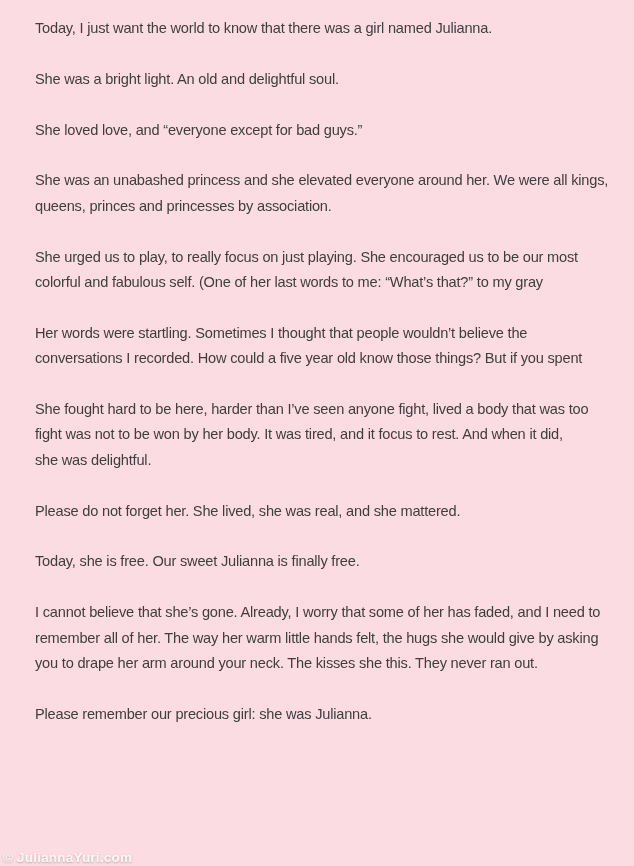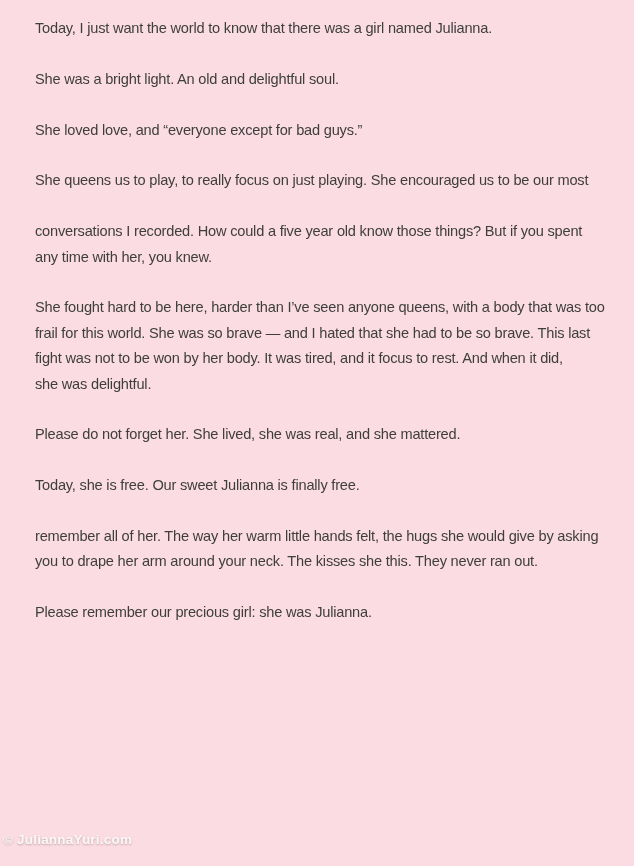--- a/index.html
+++ b/index.html
@@ -26,21 +26,21 @@
   .line {
     font-size: 14.6px;
     letter-spacing: -0.2px;
     line-height: 25.4px;
     color: #3e3e3e;
     white-space: nowrap;
   }
   .watermark {
     position: absolute;
     left: 3px;
-    bottom: 19px;
+    bottom: 1px;
     font-size: 13.5px;
     font-weight: bold;
     letter-spacing: 0.2px;
     color: rgba(255, 255, 255, 0.88);
     text-shadow: 0 1px 2px rgba(90, 70, 75, 0.35);
   }
 </style>
 </head>
 <body style="background: rgb(251, 220, 226);">
 
@@ -48,41 +48,44 @@
     <div class="para">
       <div class="line">Today, I just want the world to know that there was a girl named Julianna.</div>
     </div>
     <div class="para">
       <div class="line">She was a bright light. An old and delightful soul.</div>
     </div>
     <div class="para">
       <div class="line">She loved love, and “everyone except for bad guys.”</div>
     </div>
     <div class="para">
+      <div class="line">She was an unabashed princess and she elevated everyone around her. We were all kings,</div>
+      <div class="line">queens, princes and princesses by association.</div>
     </div>
     <div class="para">
-      <div class="line">She queens us to play, to really focus on just playing. She encouraged us to be our most</div>
+      <div class="line">She urged us to play, to really focus on just playing. She encouraged us to be our most</div>
+      <div class="line">colorful and fabulous self. (One of her last words to me: “What’s that?” to my gray</div>
     </div>
     <div class="para">
+      <div class="line">Her words were startling. Sometimes I thought that people wouldn’t believe the</div>
       <div class="line">conversations I recorded. How could a five year old know those things? But if you spent</div>
-      <div class="line">any time with her, you knew.</div>
     </div>
     <div class="para">
-      <div class="line">She fought hard to be here, harder than I’ve seen anyone queens, with a body that was too</div>
-      <div class="line">frail for this world. She was so brave — and I hated that she had to be so brave. This last</div>
+      <div class="line">She fought hard to be here, harder than I’ve seen anyone fight, lived a body that was too</div>
       <div class="line">fight was not to be won by her body. It was tired, and it focus to rest. And when it did,</div>
       <div class="line">she was delightful.</div>
     </div>
     <div class="para">
       <div class="line">Please do not forget her. She lived, she was real, and she mattered.</div>
     </div>
     <div class="para">
       <div class="line">Today, she is free. Our sweet Julianna is finally free.</div>
     </div>
     <div class="para">
+      <div class="line">I cannot believe that she’s gone. Already, I worry that some of her has faded, and I need to</div>
       <div class="line">remember all of her. The way her warm little hands felt, the hugs she would give by asking</div>
       <div class="line">you to drape her arm around your neck. The kisses she this. They never ran out.</div>
     </div>
     <div class="para">
       <div class="line">Please remember our precious girl: she was Julianna.</div>
     </div>
   </div>
 
 <div class="watermark">© JuliannaYuri.com</div>
 

